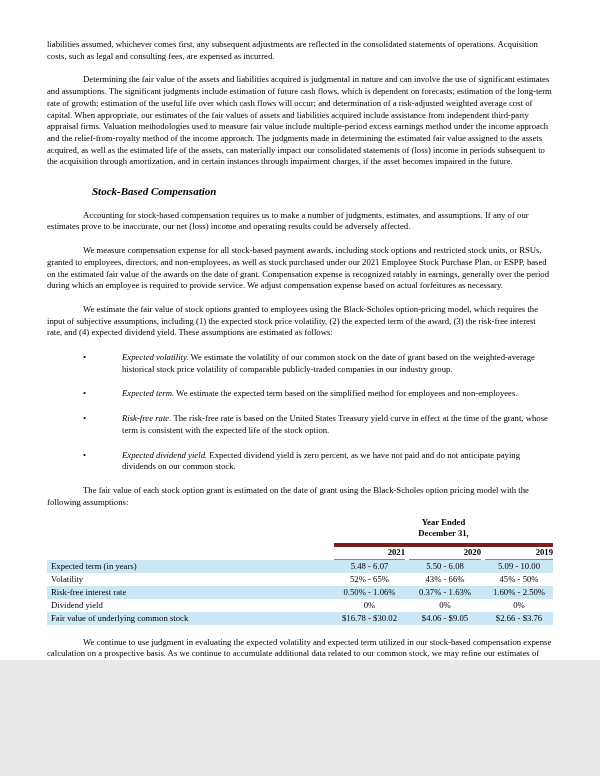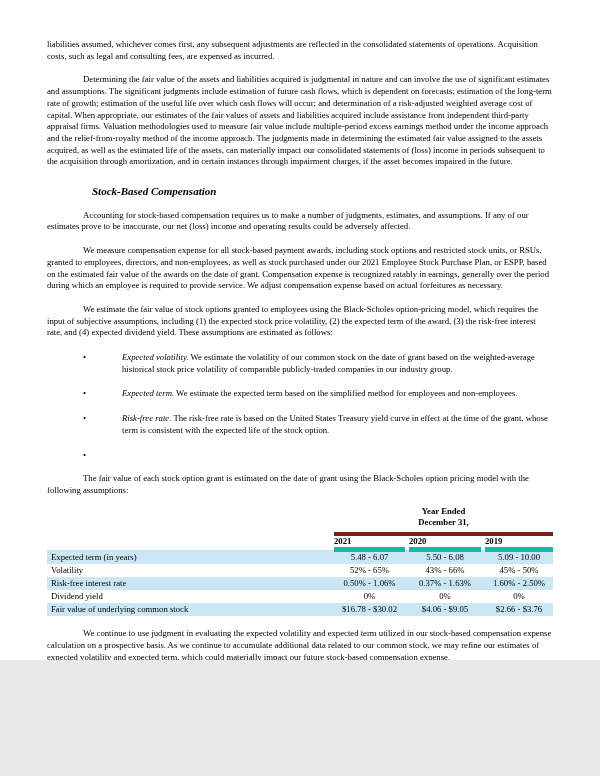--- a/index.html
+++ b/index.html
@@ -40,23 +40,23 @@
   }
   table.assumptions td { vertical-align: bottom; }
   .group-hdr {
     text-align: center;
     font-weight: bold;
     border-bottom: 4px solid #7f1d1d;
     padding-bottom: 4px;
     line-height: 11px;
   }
   .year-cell {
-    text-align: left;
+    text-align: right;
     font-weight: bold;
-    border-bottom: 5px solid #14b8a6;
+    border-bottom: 1px solid #14b8a6;
     height: 14px;
   }
   tr.datarow td { height: 13px; }
   tr.hl { background: var(--hl, #cbe7f5); }
   td.lbl { text-align: left; padding-left: 4px; }
   td.val { text-align: center; }
 
   .footer { text-align: center; }
 </style>
 </head>
@@ -84,20 +84,21 @@
     <div class="bullet">
       <span class="marker">•</span>
       <span class="content"><span class="ital">Expected term.</span><span> We estimate the expected term based on the simplified method for employees and non-employees.</span></span>
     </div>
     <div class="bullet">
       <span class="marker">•</span>
       <span class="content"><span class="ital">Risk-free rate.</span><span> The risk-free rate is based on the United States Treasury yield curve in effect at the time of the grant, whose term is consistent with the expected life of the stock option.</span></span>
     </div>
     <div class="bullet">
       <span class="marker">•</span>
+      <span class="content"><span class="ital">Expected dividend yield.</span><span> Expected dividend yield is zero percent, as we have not paid and do not anticipate paying dividends on our common stock.</span></span>
     </div>
   </div>
 
   <p class="body">The fair value of each stock option grant is estimated on the date of grant using the Black-Scholes option pricing model with the following assumptions:</p>
 
   <table class="assumptions">
     <colgroup>
       <col style="width:287px">
         <col style="width:71px">
         <col style="width:4px">

